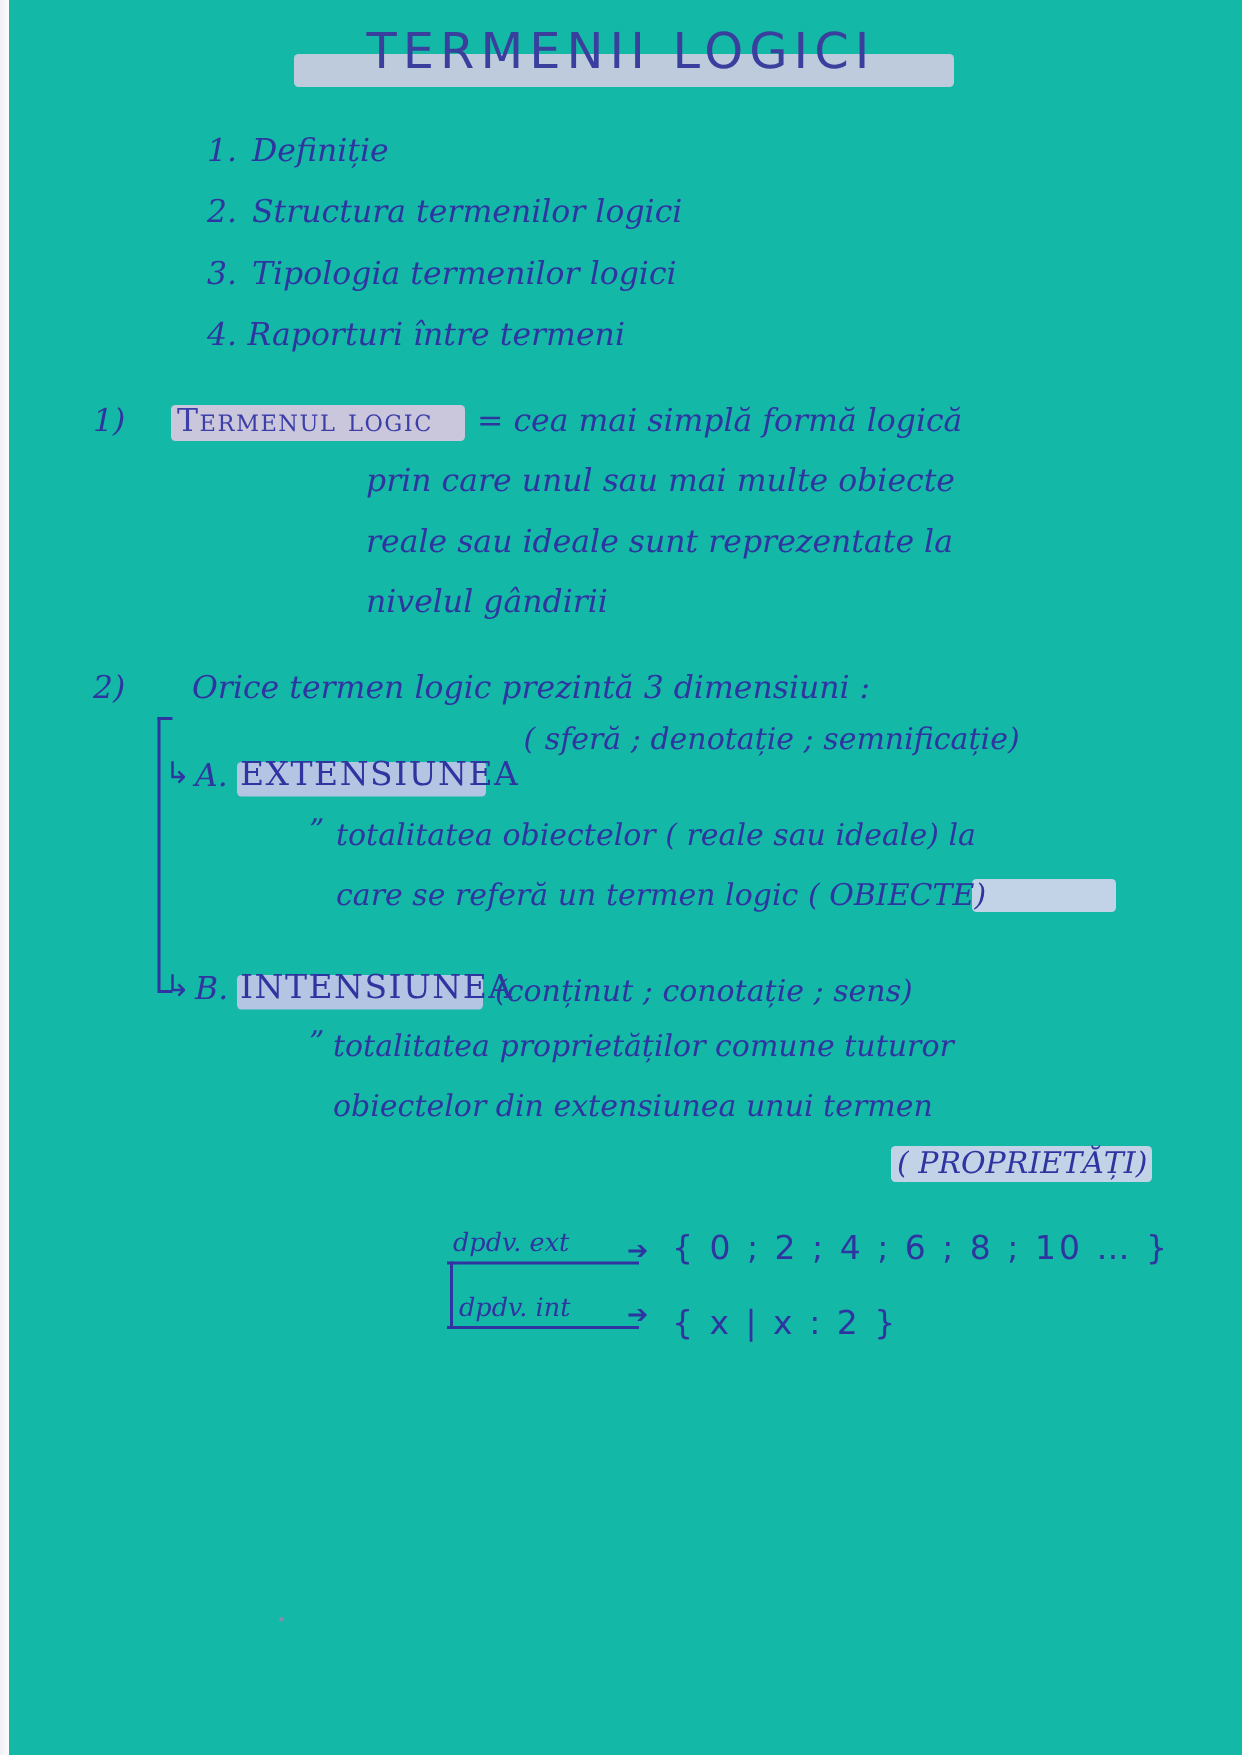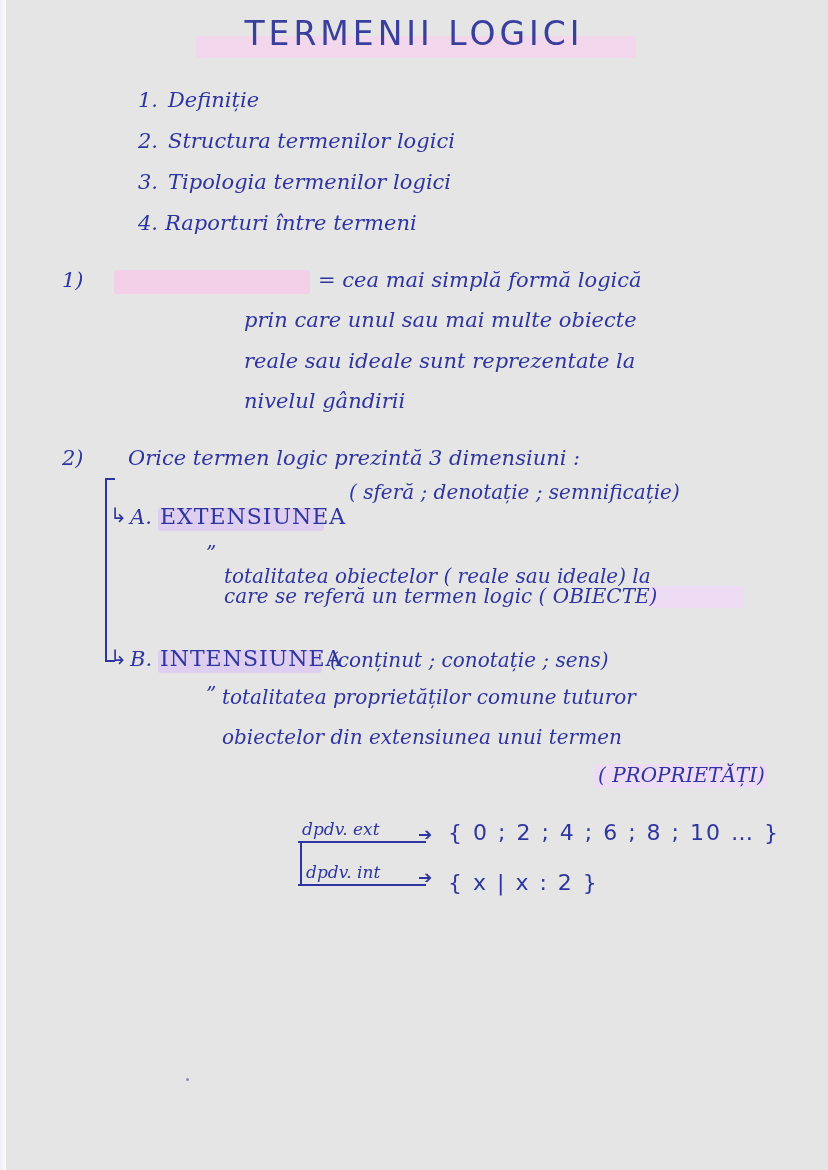--- a/index.html
+++ b/index.html
@@ -12,21 +12,21 @@
     height: 1170px;
     position: relative;
     overflow: hidden;
     font-family: "DejaVu Sans", sans-serif;
     color: #2a2f8f;
   }
 
   .page {
     position: absolute;
     inset: 0;
-    background: #e5e5e5;
+    background: #14b8a6;
   }
 
   
   .title-wrap {
     position: absolute;
     top: 14px;
     left: 0;
     width: 828px;
     text-align: center;
   }
@@ -153,41 +153,42 @@
 
   <div class="hw toc-item" style="left:138px; top:170px;">3.</div>
   <div class="hw toc-item" style="left:168px; top:170px;">Tipologia  termenilor  logici</div>
 
   <div class="hw toc-item" style="left:138px; top:211px;">4.</div>
   <div class="hw toc-item" style="left:165px; top:211px;">Raporturi  între  termeni</div>
 
   <div class="hw s21" style="left:62px; top:268px;">1)</div>
 
   <div class="hl hl-pink" style="left:114px; top:270px; width:196px; height:24px;"></div>
+  <div class="hw s21 caps" style="left:118px; top:268px; color:#3d3fa8;">Termenul logic</div>
 
   <div class="hw s21" style="left:318px; top:268px;">=  cea  mai  simplă  formă  logică</div>
   <div class="hw s21" style="left:244px; top:308px;">prin  care  unul  sau  mai  multe  obiecte</div>
   <div class="hw s21" style="left:244px; top:349px;">reale  sau  ideale  sunt  reprezentate  la</div>
   <div class="hw s21" style="left:244px; top:389px;">nivelul  gândirii</div>
 
   <div class="hw s21" style="left:62px; top:446px;">2)</div>
   <div class="hw s21" style="left:128px; top:446px;">Orice  termen  logic  prezintă  3  dimensiuni :</div>
 
   <div class="vbar" style="left:105px; top:478px; height:182px;"></div>
   <div class="hbar" style="left:105px; top:478px; width:10px;"></div>
   <div class="hbar" style="left:105px; top:660px; width:10px;"></div>
 
   <div class="arrow-hook" style="left:110px; top:503px;">↳</div>
   <div class="hw s21" style="left:130px; top:505px;">A.</div>
   <div class="hl hl-lilac" style="left:158px; top:508px; width:166px; height:23px;"></div>
   <div class="hw s22 caps" style="left:160px; top:504px;">EXTENSIUNEA</div>
   <div class="hw s20" style="left:334px; top:480px;margin-left:15px;">( sferă ;  denotație ;  semnificație)</div>
 
   <div class="hw s20" style="left:206px; top:541px;">”</div>
-  <div class="hw s20" style="left:224px; top:544px;margin-top:20px;">totalitatea  obiectelor ( reale  sau  ideale)  la</div>
+  <div class="hw s20" style="left:224px; top:544px;">totalitatea  obiectelor ( reale  sau  ideale)  la</div>
   <div class="hl hl-soft" style="left:648px; top:586px; width:96px; height:22px;"></div>
   <div class="hw s20" style="left:224px; top:584px;">care  se  referă  un  termen  logic ( OBIECTE)</div>
 
   <div class="arrow-hook" style="left:110px; top:645px;">↳</div>
   <div class="hw s21" style="left:130px; top:647px;">B.</div>
   <div class="hl hl-lilac" style="left:158px; top:650px; width:164px; height:23px;"></div>
   <div class="hw s22 caps" style="left:160px; top:646px;text-align:right;">INTENSIUNEA</div>
   <div class="hw s20" style="left:330px; top:648px;">(conținut ; conotație ;  sens)</div>
 
   <div class="hw s20" style="left:206px; top:682px;">”</div>

